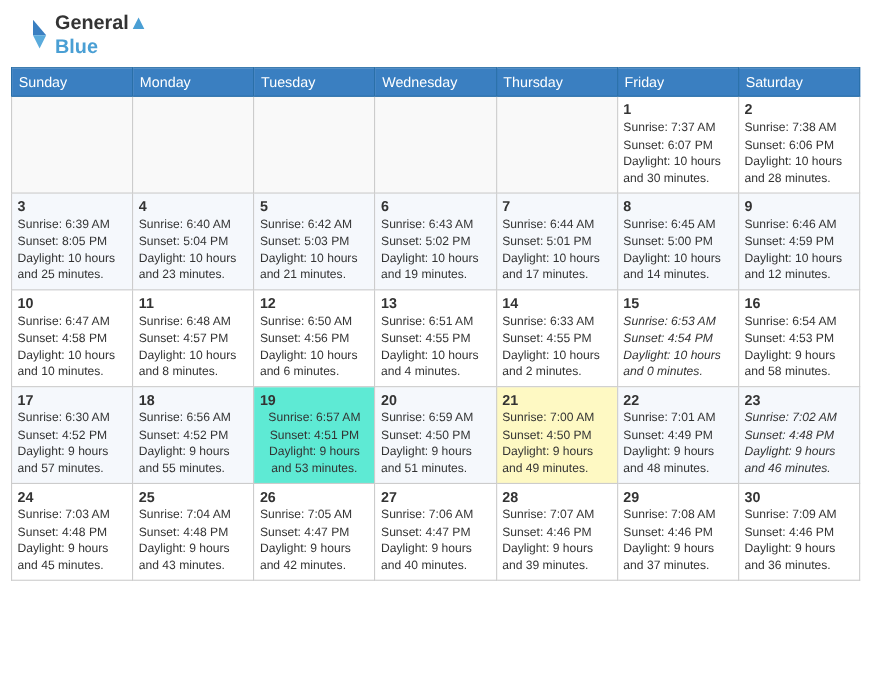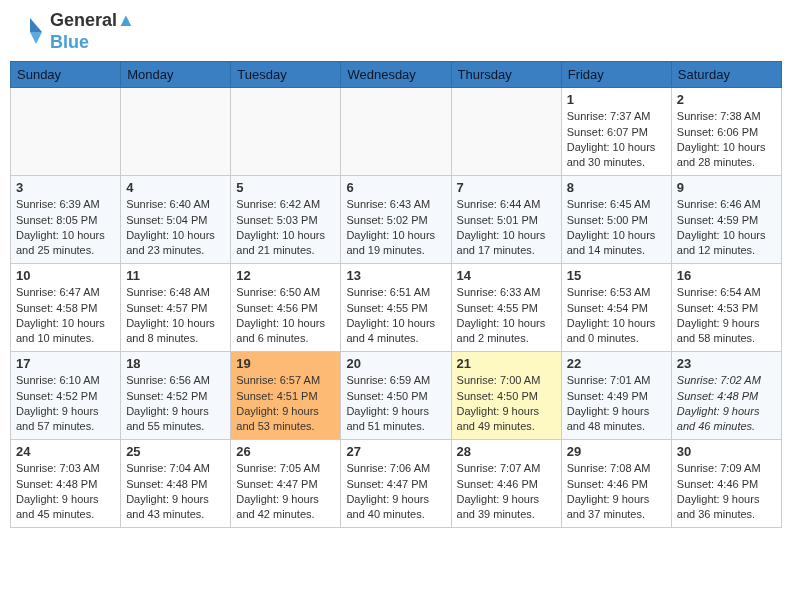--- a/index.html
+++ b/index.html
@@ -46,21 +46,21 @@
       font-size: 14px;
       color: #555;
     }
     table {
       width: 100%;
       border-collapse: collapse;
       table-layout: fixed;
     }
     th {
       background-color: #3a7fc1;
-      color: #0f172a;
+      color: #ffffff;
       text-align: left;
       padding: 5px 6px;
       font-size: 13px;
       font-weight: normal;
       border: 1px solid #2a6fa8;
     }
     td {
       border: 1px solid #ccc;
       vertical-align: top;
       padding: 4px 5px;
@@ -211,47 +211,47 @@
 Daylight: 10 hours and 4 minutes.</div>
         </td>
         <td>
           <span class="day-num">14</span>
           <div class="day-info" style="white-space: pre-line;">Sunrise: 6:33 AM
 Sunset: 4:55 PM
 Daylight: 10 hours and 2 minutes.</div>
         </td>
         <td>
           <span class="day-num">15</span>
-          <div class="day-info" style="white-space: pre-line;">Sunrise: 6:53 AM
+          <div class="day-info" style="white-space: pre-line; font-style: italic;">Sunrise: 6:53 AM
 Sunset: 4:54 PM
 Daylight: 10 hours and 0 minutes.</div>
         </td>
         <td>
           <span class="day-num">16</span>
           <div class="day-info" style="white-space: pre-line;">Sunrise: 6:54 AM
 Sunset: 4:53 PM
 Daylight: 9 hours and 58 minutes.</div>
         </td>
       </tr>
       <tr>
         <td style="background: rgb(245, 248, 252);">
           <span class="day-num">17</span>
-          <div class="day-info" style="white-space: pre-line;">Sunrise: 6:10 AM
+          <div class="day-info" style="white-space: pre-line;">Sunrise: 6:30 AM
 Sunset: 4:52 PM
 Daylight: 9 hours and 57 minutes.</div>
         </td>
         <td style="background: rgb(245, 248, 252);">
           <span class="day-num">18</span>
           <div class="day-info" style="white-space: pre-line;">Sunrise: 6:56 AM
 Sunset: 4:52 PM
 Daylight: 9 hours and 55 minutes.</div>
         </td>
-        <td style="background: #fdba74;">
+        <td style="background: #5eead4;">
           <span class="day-num">19</span>
-          <div class="day-info" style="white-space: pre-line;">Sunrise: 6:57 AM
+          <div class="day-info" style="white-space: pre-line; text-align: center;">Sunrise: 6:57 AM
 Sunset: 4:51 PM
 Daylight: 9 hours and 53 minutes.</div>
         </td>
         <td style="background: rgb(245, 248, 252);">
           <span class="day-num">20</span>
           <div class="day-info" style="white-space: pre-line;">Sunrise: 6:59 AM
 Sunset: 4:50 PM
 Daylight: 9 hours and 51 minutes.</div>
         </td>
         <td style="background: #fef9c3;">

